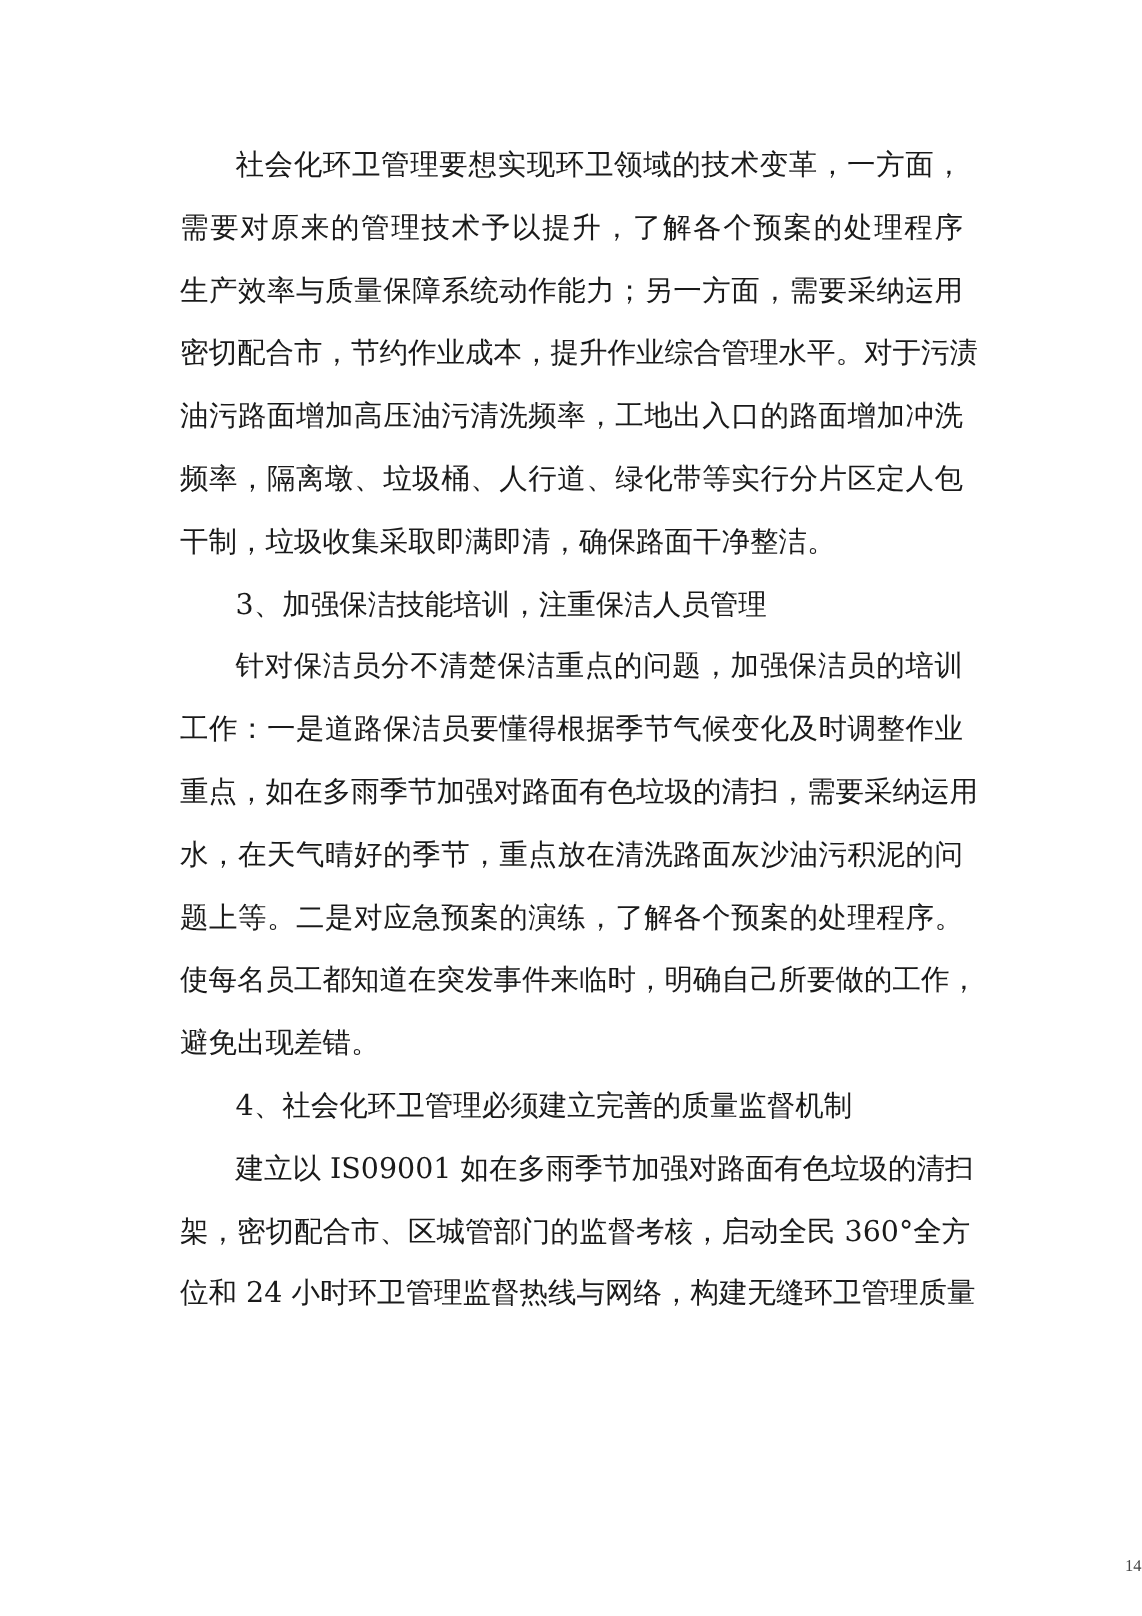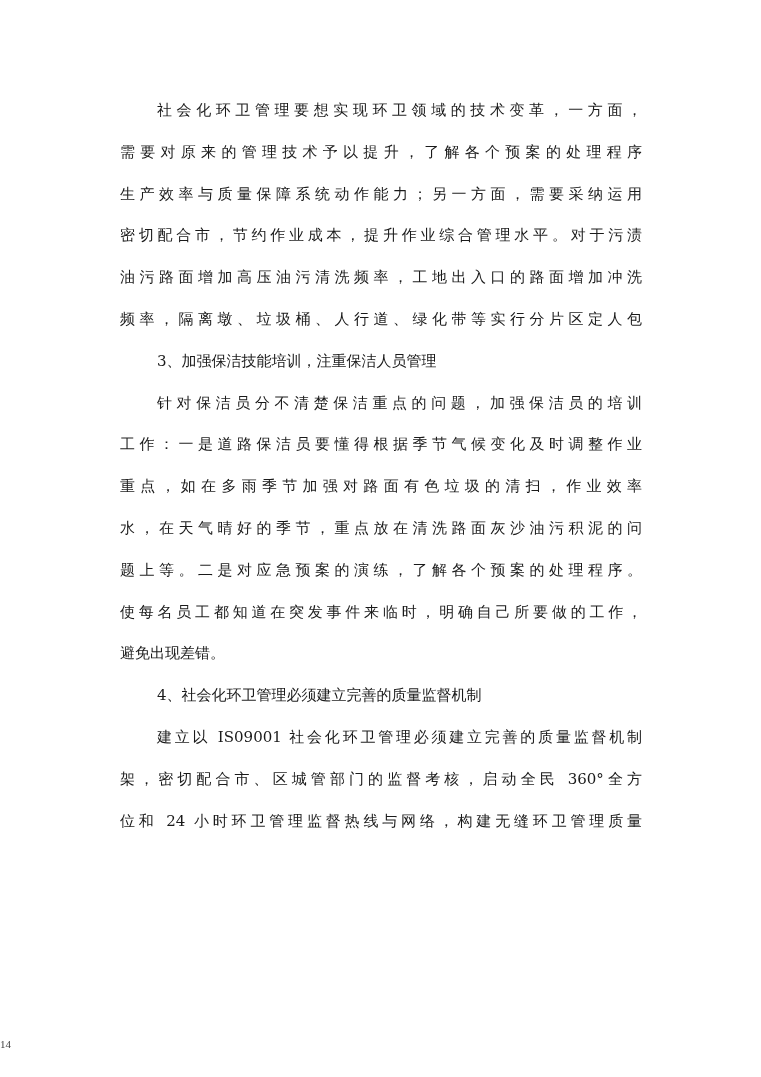--- a/index.html
+++ b/index.html
@@ -5,58 +5,59 @@
   html, body { margin: 0; padding: 0; background: #ffffff; }
   body { width: 761px; height: 1077px; position: relative; overflow: hidden; }
   .page {
     position: absolute; left: 0; top: 0; width: 761px; height: 1077px;
     background: #ffffff;
   }
   .content {
     position: absolute; left: 120px; top: 90px; width: 522px;
     font-family: "DejaVu Serif", "Liberation Serif", serif;
     color: #1a1a1a;
-    font-size: 15px;
+    font-size: 19px;
     line-height: 41.8px;
   }
   .line {
     display: block; white-space: nowrap; height: 41.8px;
     text-align: justify; text-align-last: justify;
   }
   .line.last { text-align-last: left; }
   .indent { padding-left: 37px; }
   .heading { text-align-last: left; }
   .page-number {
-    position: absolute; top: 1038px; left: 0; width: 761px; text-align: left;
+    position: absolute; top: 1038px; left: 0; width: 761px; text-align: right;
     font-family: "Liberation Serif", serif; font-size: 11px; color: #444;
   }
 </style>
 </head>
 <body>
 
 <div class="page">
   <div class="content">
 
     <span class="line indent">社会化环卫管理要想实现环卫领域的技术变革，一方面，</span>
     <span class="line">需要对原来的管理技术予以提升，了解各个预案的处理程序</span>
     <span class="line">生产效率与质量保障系统动作能力；另一方面，需要采纳运用</span>
     <span class="line">密切配合市，节约作业成本，提升作业综合管理水平。对于污渍</span>
     <span class="line">油污路面增加高压油污清洗频率，工地出入口的路面增加冲洗</span>
     <span class="line">频率，隔离墩、垃圾桶、人行道、绿化带等实行分片区定人包</span>
+    <span class="line last">干制，垃圾收集采取即满即清，确保路面干净整洁。</span>
 
     <span class="line indent heading">3、加强保洁技能培训，注重保洁人员管理</span>
 
     <span class="line indent">针对保洁员分不清楚保洁重点的问题，加强保洁员的培训</span>
     <span class="line">工作：一是道路保洁员要懂得根据季节气候变化及时调整作业</span>
-    <span class="line">重点，如在多雨季节加强对路面有色垃圾的清扫，作业效率</span>
+    <span class="line">重点，如在多雨季节加强对路面有色垃圾的清扫，需要采纳运用</span>
     <span class="line">水，在天气晴好的季节，重点放在清洗路面灰沙油污积泥的问</span>
     <span class="line">题上等。二是对应急预案的演练，了解各个预案的处理程序。</span>
     <span class="line">使每名员工都知道在突发事件来临时，明确自己所要做的工作，</span>
     <span class="line last">避免出现差错。</span>
 
     <span class="line indent heading">4、社会化环卫管理必须建立完善的质量监督机制</span>
 
-    <span class="line indent">建立以 IS09001 社会化环卫管理必须建立完善的质量监督机制</span>
+    <span class="line indent">建立以 IS09001 如在多雨季节加强对路面有色垃圾的清扫</span>
     <span class="line">架，密切配合市、区城管部门的监督考核，启动全民 360°全方</span>
     <span class="line">位和 24 小时环卫管理监督热线与网络，构建无缝环卫管理质量</span>
   </div>
   <div class="page-number">14</div>
 </div>
 
 </body></html>

